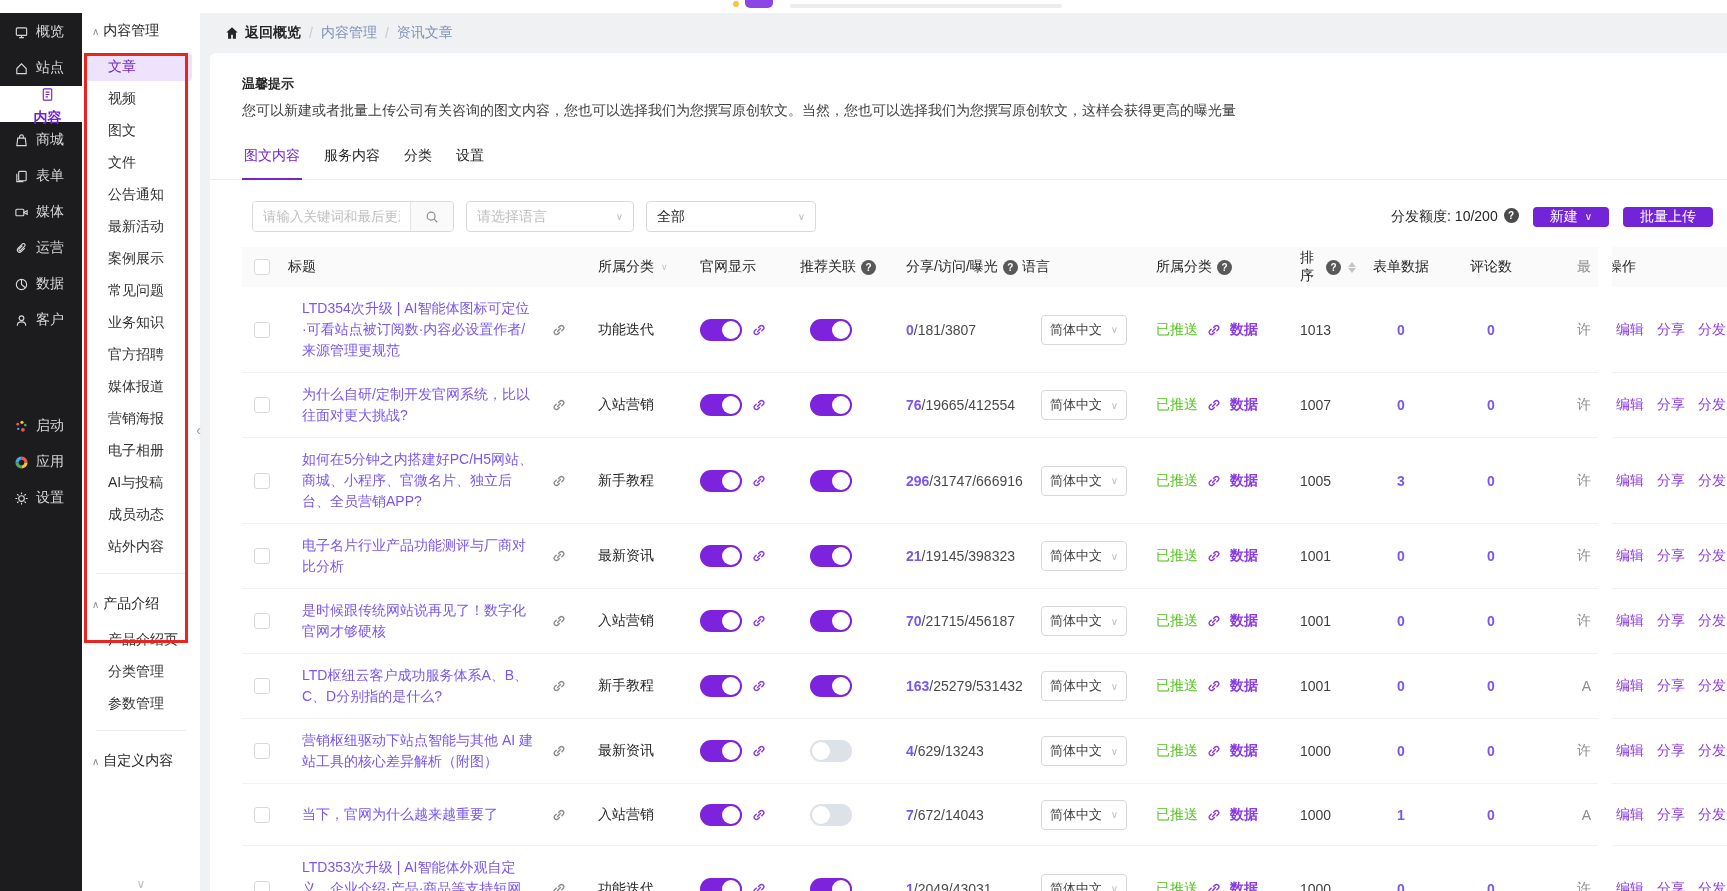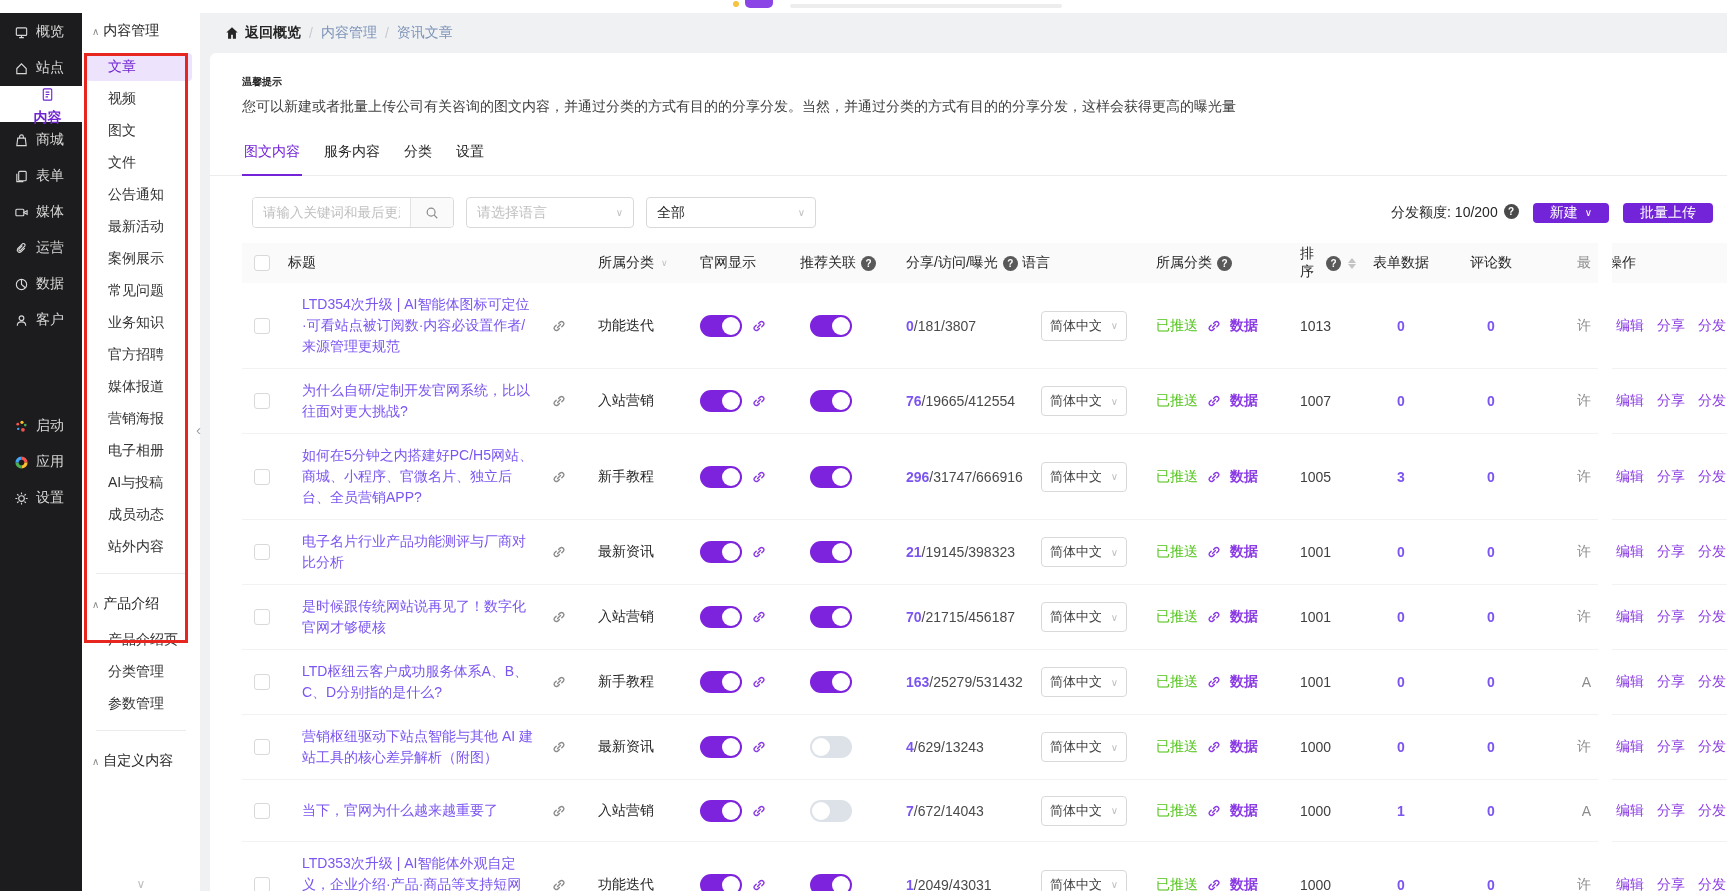--- a/index.html
+++ b/index.html
@@ -36,21 +36,21 @@
   
   .main { flex:1; background:#f0f1f3; position:relative; min-width:0; }
   .breadcrumb { height:40px; display:flex; align-items:center; gap:8px; padding-left:25px; }
   .bc-home { font-weight:bold; color:#262626; display:flex; align-items:center; gap:6px; }
   .bc-home svg { width:14px; height:14px; fill:#262626; }
   .bc-sep { color:#c6cad2; }
   .bc-link { color:#7d93b8; cursor:pointer; }
 
   .card { position:absolute; left:10px; right:0; top:40px; bottom:0; background:#fff; border-radius:6px 0 0 0; overflow:hidden; }
   .card-pad { padding:22px 0 0 32px; }
-  .notice-title { font-size:10px; font-weight:bold; color:#262626; }
+  .notice-title { font-size:13px; font-weight:bold; color:#262626; }
   .notice-body { margin-top:9px; color:#404040; }
 
   .tabs { display:flex; gap:20px; margin-top:18px; border-bottom:1px solid #ececec; padding-left:32px; }
   .tab { padding:9px 2px 13px; cursor:pointer; color:#262626; }
   .tab.active { color:#7324d8; border-bottom:2px solid #7324d8; margin-bottom:-1px; }
 
   .toolbar { margin-top:21px; display:flex; align-items:center; padding:0 14px 0 42px; }
   .search-box { width:202px; height:31px; border:1px solid #d9d9d9; border-radius:4px; display:flex; overflow:hidden; background:#fff; }
   .search-box input { flex:1; border:0; outline:none; padding:0 10px; font-size:13.5px; color:#333; font-family:inherit; min-width:0; }
   .search-box input::placeholder { color:#bfbfbf; }
@@ -369,21 +369,21 @@
       </span>
       <span class="bc-sep">/</span>
       <span class="bc-link">内容管理</span>
       <span class="bc-sep">/</span>
       <span class="bc-link">资讯文章</span>
     </div>
 
     <div class="card">
       <div class="card-pad">
         <div class="notice-title">温馨提示</div>
-        <div class="notice-body">您可以新建或者批量上传公司有关咨询的图文内容，并通过分类的方式有目的的分享分发。当然，并通过分类的方式有目的的分享分发，这样会获得更高的曝光量</div>
+        <div class="notice-body">您可以新建或者批量上传公司有关咨询的图文内容，您也可以选择我们为您撰写原创软文。当然，您也可以选择我们为您撰写原创软文，这样会获得更高的曝光量</div>
       </div>
 
       <div class="tabs">
 
           <div class="tab active">
             <span>图文内容</span>
           </div>
 
           <div class="tab">
             <span>服务内容</span>

